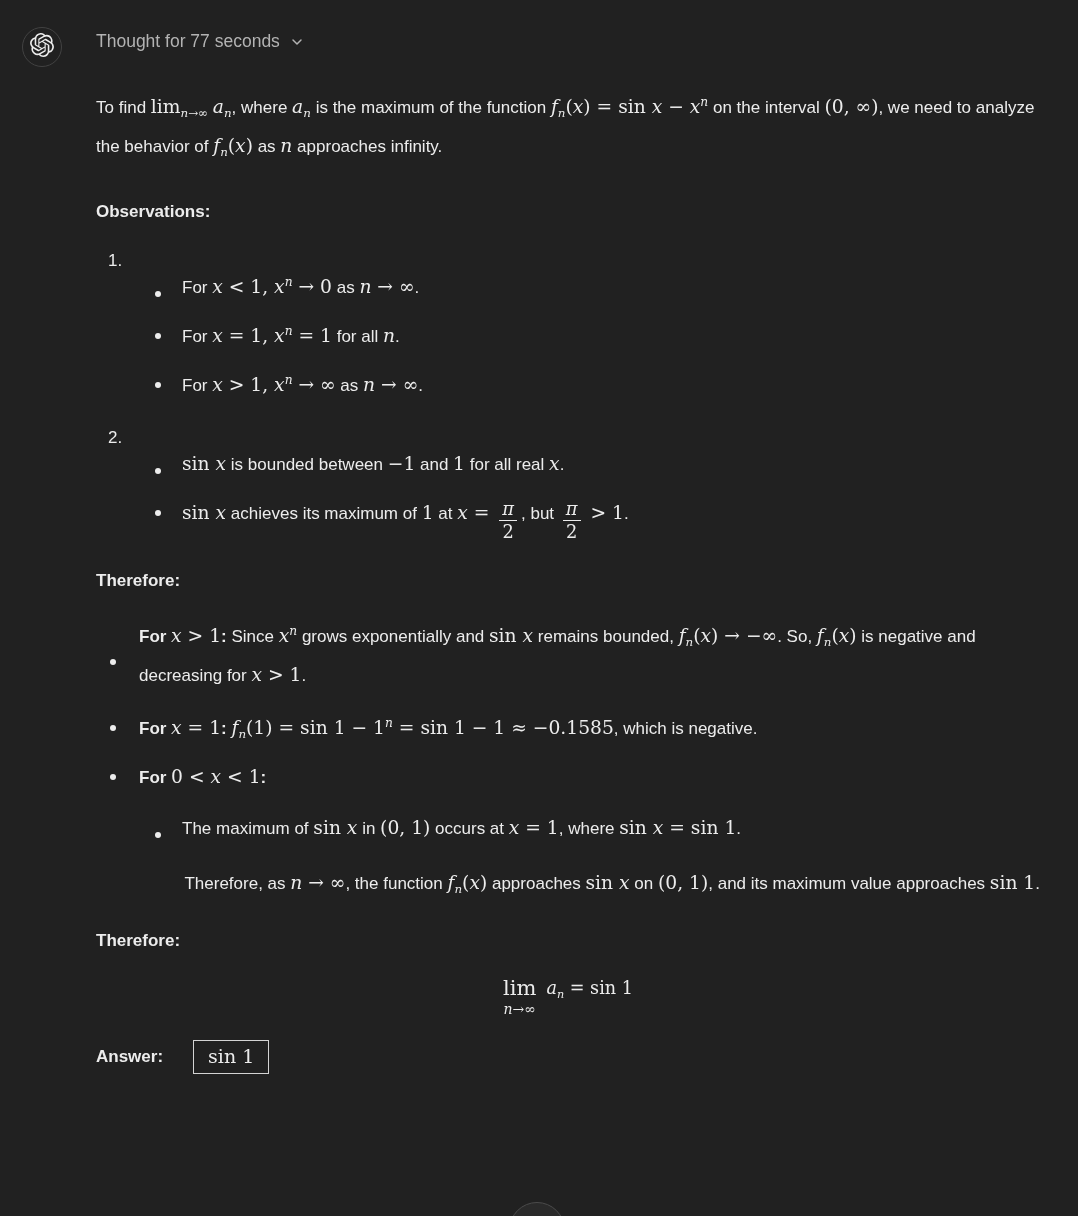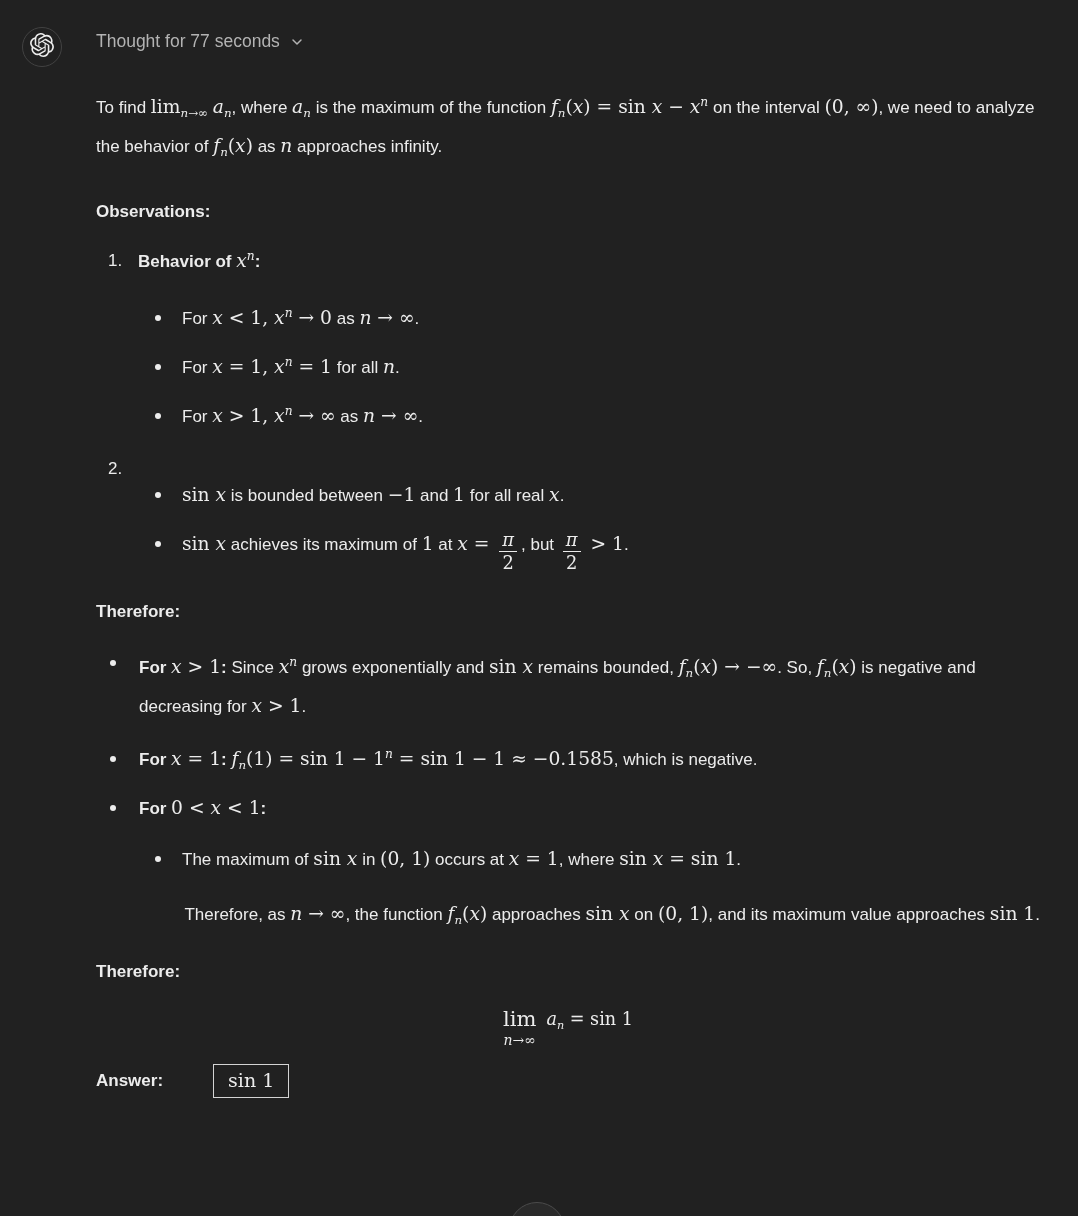--- a/index.html
+++ b/index.html
@@ -37,40 +37,40 @@
   .bld{font-weight:700;}
   
   .olist{margin-top:22px;}
   .oli{display:flex;padding-left:12px;margin-top:22px;}
   .oli:first-child{margin-top:0;}
   .num{width:30px;flex:none;line-height:30px;}
   .oli-body{flex:1;}
   .oli-title{line-height:30px;}
   .blist{margin-top:26px;}
   .bli{display:flex;margin-top:18px;line-height:30px;}
-  .bli:first-child{margin-top:0;}
+  .bli:first-child{margin-top:0;align-items:center;}
   .dot{width:6px;height:6px;border-radius:50%;background:#ececec;flex:none;margin:12px 0 0 0;}
   .lvl2 .bli{margin-left:17px;}
   .lvl2 .dot{margin-right:21px;}
   .ana{margin-top:24px;}
   .ana > .bli{padding-left:14px;margin-top:18px;}
   .ana .dot{margin-right:23px;}
   .bli-body{flex:1;}
   .sub-blist{margin-top:20px;}
   .sub-blist .bli{margin-left:16px;}
   .sub-blist .dot{margin-right:21px;}
   .therefore{margin-top:20px;text-align:right;}
   
   .display-math{margin-top:22px;display:flex;justify-content:center;align-items:flex-start;gap:10px;}
   .lim-stack{display:flex;flex-direction:column;align-items:center;}
   .lim{font-family:"DejaVu Serif",serif;font-size:21px;line-height:27px;}
   .lim-under{font-family:"DejaVu Serif",serif;font-style:italic;font-size:14px;line-height:15px;}
   .dm-rhs{line-height:27px;font-size:16px;}
   
-  .answer-row{margin-top:16px;display:flex;align-items:center;gap:20px;}
+  .answer-row{margin-top:23px;display:flex;align-items:center;}
   .answer-label{font-weight:700;}
   .answer-box{margin-left:30px;display:inline-flex;align-items:center;justify-content:center;
     border:1px solid #d4d4d4;padding:4px 14px 6px;min-width:36px;}
   .answer-box .m{font-size:19px;}
   .scroll-btn{position:absolute;left:509px;top:1202px;width:56px;height:56px;border-radius:50%;
     background:#2a2a2a;border:1.5px solid #4b4b4b;box-sizing:border-box;cursor:pointer;}
 </style>
 </head>
 <body>
 
@@ -94,21 +94,20 @@
 <div class="content">
 
   <div class="para"><span class="t">To find </span><span class="m">lim</span><sub class="msub">n→∞</sub><span class="t"> </span><span class="mi">a</span><sub class="msub">n</sub><span class="t">, where </span><span class="mi">a</span><sub class="msub">n</sub><span class="t"> is the maximum of the function </span><span class="mi">f</span><sub class="msub">n</sub><span class="m">(</span><span class="mi">x</span><span class="m">) = sin </span><span class="mi">x</span><span class="m"> − </span><span class="mi">x</span><sup class="msup">n</sup><span class="t"> on the interval </span><span class="m">(0, ∞)</span><span class="t">, we need to analyze the behavior of </span><span class="mi">f</span><sub class="msub">n</sub><span class="m">(</span><span class="mi">x</span><span class="m">)</span><span class="t"> as </span><span class="mi">n</span><span class="t"> approaches infinity.</span></div>
 
   <div class="heading h-obs">Observations:</div>
 
   <div class="olist">
     <div class="oli">
       <span class="num">1.</span>
       <div class="oli-body">
-        <div class="oli-title"><span class="bld">Behavior of </span><span class="mi">x</span><sup class="msup">n</sup><span class="bld">:</span></div>
         <div class="blist lvl2">
           <div class="bli">
               <span class="dot"></span>
               <div class="bli-body"><span class="t">For </span><span class="mi">x</span><span class="m"> &lt; 1, </span><span class="mi">x</span><sup class="msup">n</sup><span class="m"> → 0</span><span class="t"> as </span><span class="mi">n</span><span class="m"> → ∞</span><span class="t">.</span></div>
             </div>
           <div class="bli">
               <span class="dot"></span>
               <div class="bli-body"><span class="t">For </span><span class="mi">x</span><span class="m"> = 1, </span><span class="mi">x</span><sup class="msup">n</sup><span class="m"> = 1</span><span class="t"> for all </span><span class="mi">n</span><span class="t">.</span></div>
             </div>
           <div class="bli">

